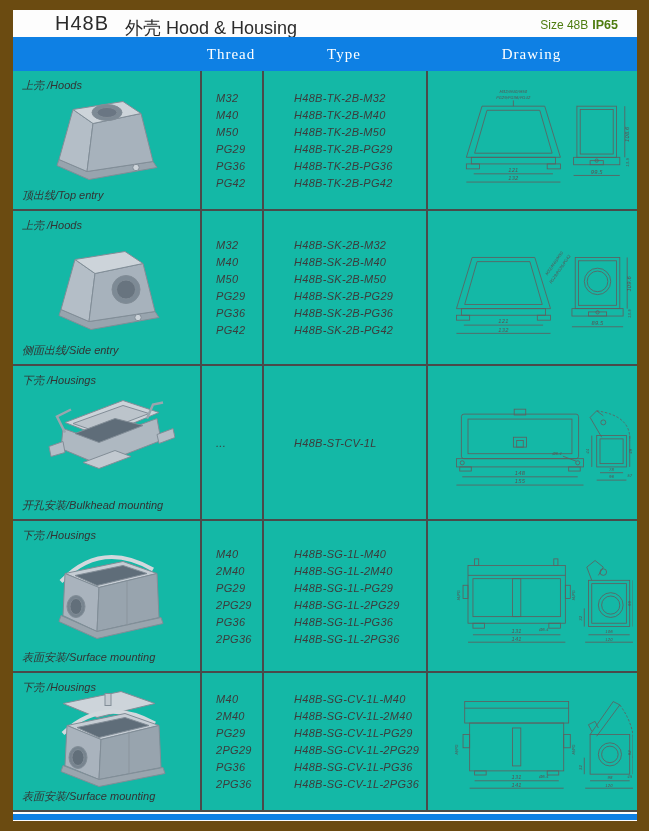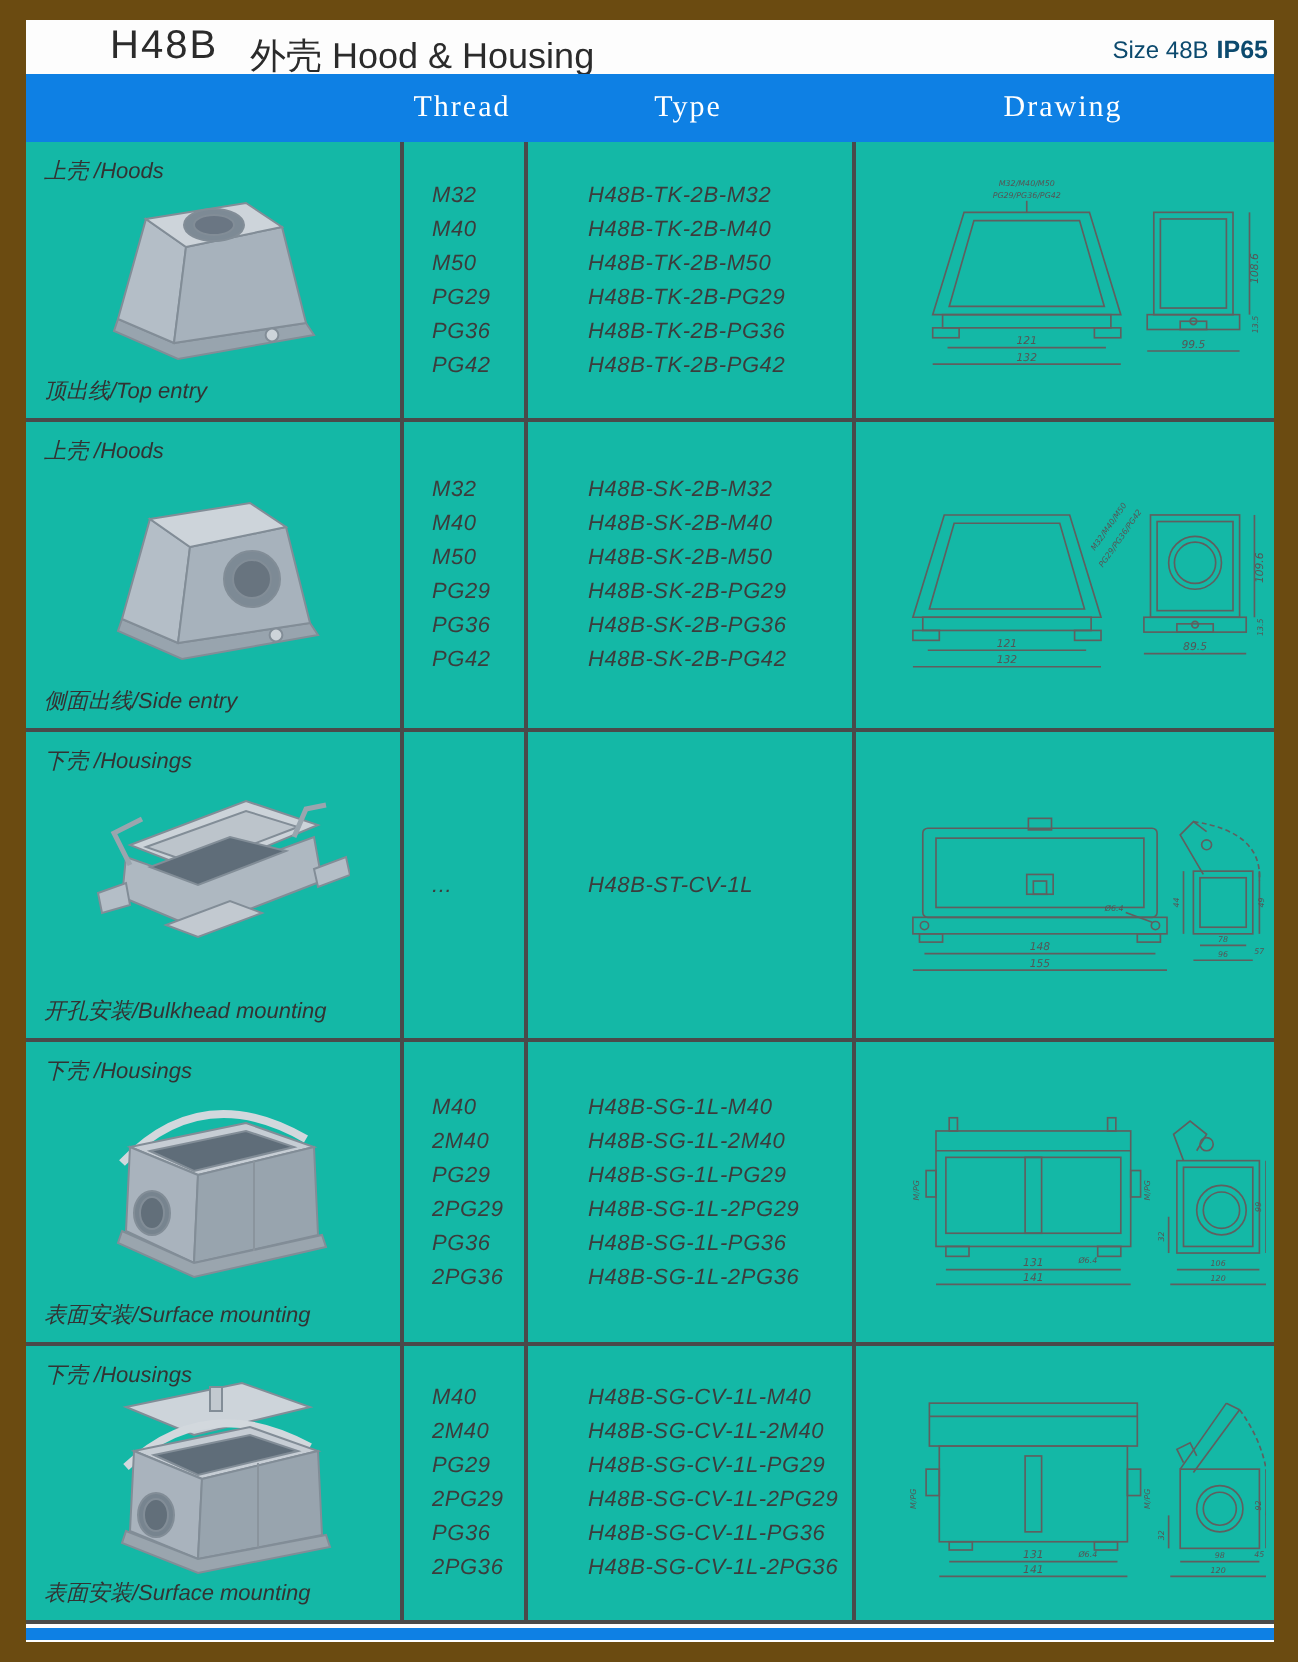--- a/index.html
+++ b/index.html
@@ -8,24 +8,24 @@
     width:649px;height:831px;position:relative;
     background:#6B4B11;
     font-family:"Liberation Sans","DejaVu Sans",sans-serif;
     -webkit-font-smoothing:antialiased;
   }
   .page{
     position:absolute;left:13px;top:10px;width:624px;height:811px;
     background:#fdfdfd;overflow:hidden;
   }
   
-  .titlebar{position:absolute;top:0;left:0;right:0;height:27px;border-bottom:3px solid #000000;}
+  .titlebar{position:absolute;top:0;left:0;right:16px;height:27px;border-bottom:3px solid #000000;}
   .t-model{position:absolute;left:42px;top:2px;font-size:20px;color:#2b2b2b;letter-spacing:1px;}
   .t-rest{position:absolute;left:112px;top:6px;font-size:18px;color:#2b2b2b;}
-  .t-size{position:absolute;right:3px;top:8px;font-size:12px;color:#0c4a6e;}
+  .t-size{position:absolute;right:3px;top:8px;font-size:12px;color:#4d7c0f;}
   .t-size b{font-size:12.5px;margin-left:4px;}
   
   .thead{position:absolute;top:27px;left:0;right:0;height:34px;background:#0E80E4;}
   .th{position:absolute;top:0;height:34px;line-height:34px;text-align:center;
       color:#fff;font-family:Liberation Serif, serif;font-size:15px;letter-spacing:1px;}
   .th2{left:187px;width:62px;}
   .th3{left:249px;width:164px;}
   .th4{left:413px;width:211px;}
   
   .row{position:absolute;left:0;width:624px;border-bottom:2px solid #4a4a4a;box-sizing:border-box;background:#14b8a6;font-style:italic;}

